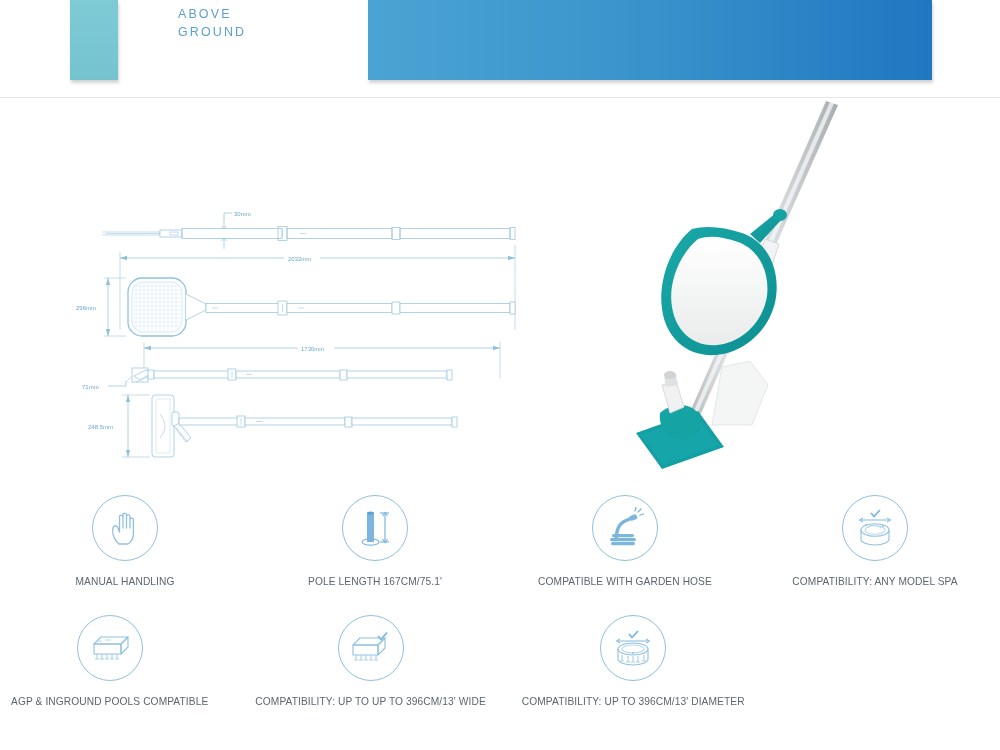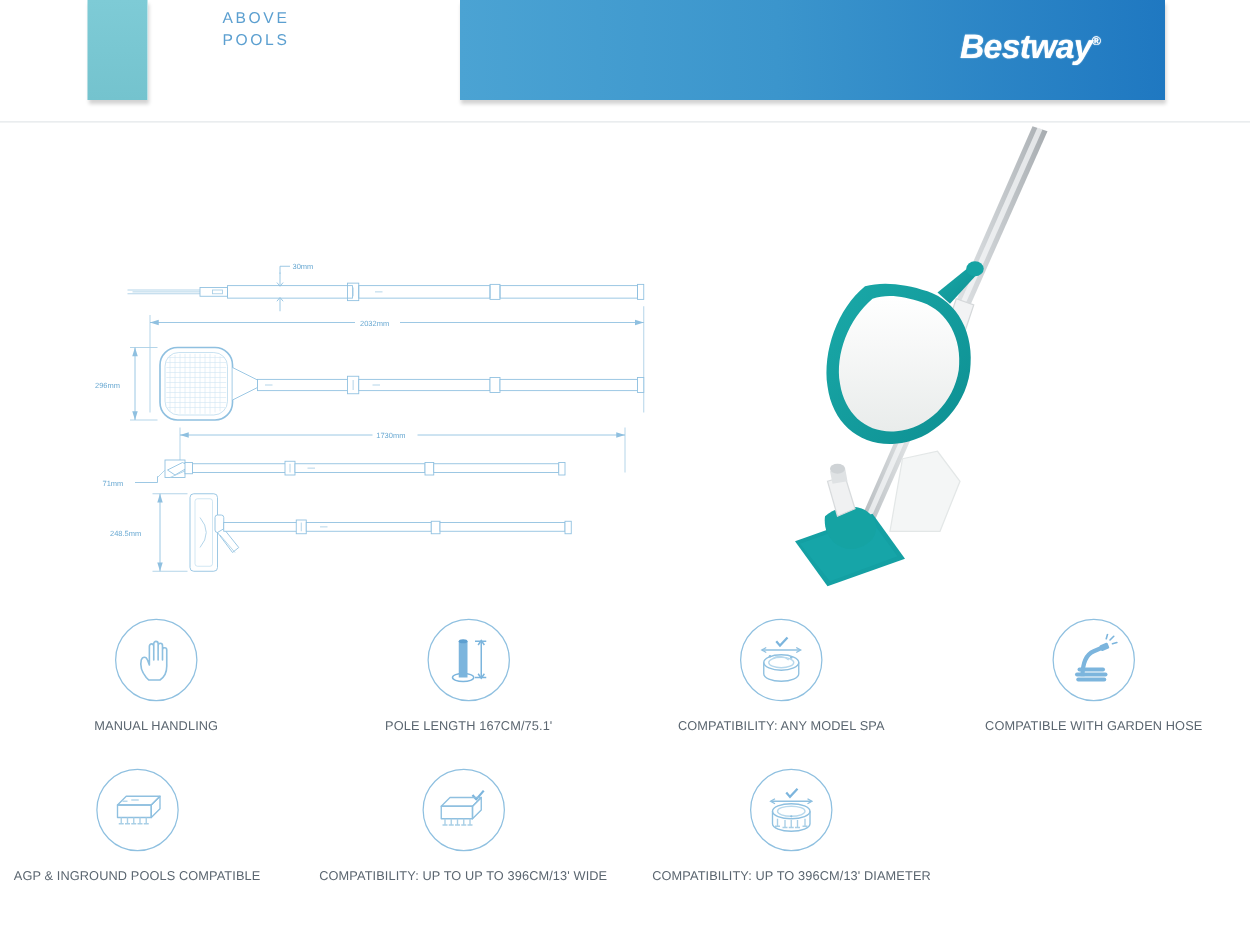--- a/index.html
+++ b/index.html
@@ -72,26 +72,23 @@
 <body>
 
 <div class="page">
 
   <div class="header">
     <div class="hdr-teal"></div>
     <div class="hdr-blue"></div>
 
     <div class="hdr-title">
       <div>ABOVE</div>
-      <div>POOLS</div>
+      <div>GROUND</div>
     </div>
 
-    <div class="logo">
-      <span>Bestway</span><span class="reg">®</span>
-    </div>
 
     <div class="hdr-rule"></div>
   </div>
 
   <div class="tech">
     <svg width="500" height="270" viewBox="0 0 500 270" fill="none" stroke="#8fc0e0" stroke-width="0.7" font-family="Liberation Sans, sans-serif" font-size="6" fill-opacity="1">
 
       <g stroke="#a9cfe6">
         <line x1="42" y1="42" x2="100" y2="42"></line>
         <line x1="42" y1="45" x2="100" y2="45"></line>
@@ -315,52 +312,52 @@
             <path d="M28.5 32 L31 35.5 L33.5 32"></path>
             <line x1="26" y1="6" x2="35" y2="6"></line>
             <line x1="26" y1="35" x2="35" y2="35"></line>
           </svg>
         </div>
         <div class="flabel">POLE LENGTH 167CM/75.1'</div>
       </div>
 
       <div class="fcell">
         <div class="fcircle">
+          <svg width="42" height="42" viewBox="0 0 42 42" fill="none" stroke="#7cb5dd" stroke-width="1.2">
+            <path d="M12 34 C12 24 14 17 21 14 L28 11" stroke="#7cb5dd" stroke-width="3.4" fill="none"></path>
+            <rect x="26" y="8" width="7" height="5" rx="1" transform="rotate(-22 29.5 10.5)" fill="#7cb5dd" stroke="none"></rect>
+            <g stroke="#7cb5dd" stroke-width="1.3" stroke-linecap="round">
+              <line x1="34" y1="5" x2="37" y2="2"></line>
+              <line x1="31" y1="4" x2="32" y2="0.5"></line>
+              <line x1="36" y1="8" x2="39.5" y2="7"></line>
+            </g>
+            <rect x="8" y="27" width="22" height="3.2" rx="1.6" fill="#7cb5dd" stroke="none"></rect>
+            <rect x="6" y="31" width="26" height="3.2" rx="1.6" fill="#7cb5dd" stroke="none"></rect>
+            <rect x="7" y="35" width="24" height="3.2" rx="1.6" fill="#7cb5dd" stroke="none"></rect>
+          </svg>
+        </div>
+        <div class="flabel">COMPATIBLE WITH GARDEN HOSE</div>
+      </div>
+
+      <div class="fcell">
+        <div class="fcircle">
           <svg width="46" height="44" viewBox="0 0 46 44" fill="none" stroke="#8fc0e0" stroke-width="1.1">
             <path d="M19 7 L22 10.5 L28 4" stroke="#7cb5dd" stroke-width="1.8" fill="none"></path>
             <line x1="8" y1="14" x2="38" y2="14"></line>
             <path d="M11 12 L7.5 14 L11 16"></path>
             <path d="M35 12 L38.5 14 L35 16"></path>
             <ellipse cx="23" cy="24" rx="14" ry="6.2"></ellipse>
             <ellipse cx="23" cy="24" rx="10" ry="4.2" stroke="#b7d8ec"></ellipse>
             <path d="M9 24 L9 33 C9 36.4 15.3 39 23 39 C30.7 39 37 36.4 37 33 L37 24"></path>
             <path d="M16 21 C20 18 26 19 29 22" stroke="#b7d8ec"></path>
             <circle cx="14" cy="19" r="1" fill="#8fc0e0" stroke="none"></circle>
             <circle cx="31" cy="20" r="1" fill="#8fc0e0" stroke="none"></circle>
           </svg>
         </div>
         <div class="flabel">COMPATIBILITY: ANY MODEL SPA</div>
-      </div>
-
-      <div class="fcell">
-        <div class="fcircle">
-          <svg width="42" height="42" viewBox="0 0 42 42" fill="none" stroke="#7cb5dd" stroke-width="1.2">
-            <path d="M12 34 C12 24 14 17 21 14 L28 11" stroke="#7cb5dd" stroke-width="3.4" fill="none"></path>
-            <rect x="26" y="8" width="7" height="5" rx="1" transform="rotate(-22 29.5 10.5)" fill="#7cb5dd" stroke="none"></rect>
-            <g stroke="#7cb5dd" stroke-width="1.3" stroke-linecap="round">
-              <line x1="34" y1="5" x2="37" y2="2"></line>
-              <line x1="31" y1="4" x2="32" y2="0.5"></line>
-              <line x1="36" y1="8" x2="39.5" y2="7"></line>
-            </g>
-            <rect x="8" y="27" width="22" height="3.2" rx="1.6" fill="#7cb5dd" stroke="none"></rect>
-            <rect x="6" y="31" width="26" height="3.2" rx="1.6" fill="#7cb5dd" stroke="none"></rect>
-            <rect x="7" y="35" width="24" height="3.2" rx="1.6" fill="#7cb5dd" stroke="none"></rect>
-          </svg>
-        </div>
-        <div class="flabel">COMPATIBLE WITH GARDEN HOSE</div>
       </div>
     </div>
 
     <div class="frow r2">
 
       <div class="fcell">
         <div class="fcircle">
           <svg width="46" height="40" viewBox="0 0 46 40" fill="none" stroke="#8fc0e0" stroke-width="1.1" stroke-linejoin="round">
             <path d="M7 16 L14 9 L41 9 L34 16 Z"></path>
             <path d="M7 16 L7 26 L34 26 L34 16 Z"></path>

